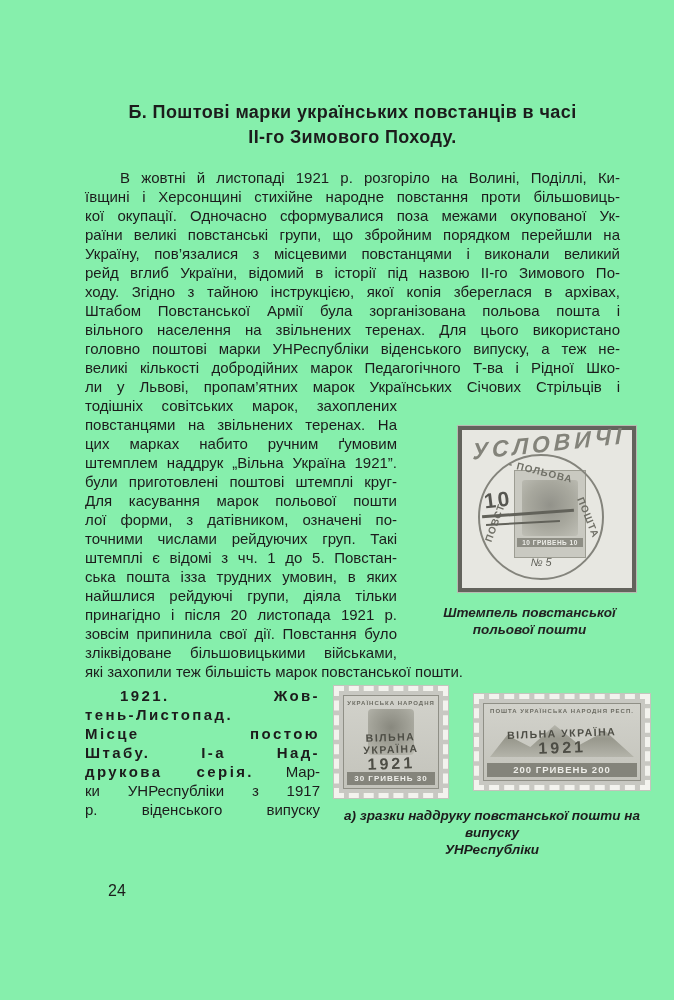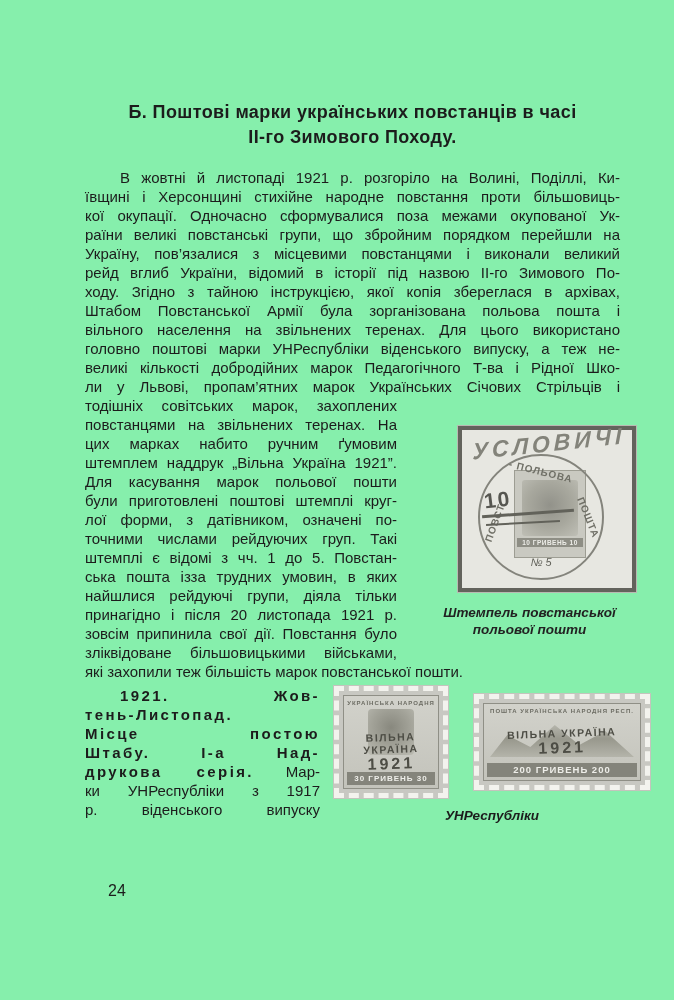--- a/index.html
+++ b/index.html
@@ -154,22 +154,22 @@
       <div class="jl">великі кількості добродійних марок Педагогічного Т-ва і Рідної Шко-</div>
       <div class="jl">ли у Львові, пропам’ятних марок Українських Січових Стрільців і</div>
     </div>
 
     <div class="wrap-row">
       <div class="narrow-col">
         <div class="jl">тодішніх совітських марок, захоплених</div>
         <div class="jl">повстанцями на звільнених теренах. На</div>
         <div class="jl">цих марках набито ручним ґумовим</div>
         <div class="jl">штемплем наддрук „Вільна Україна 1921”.</div>
+        <div class="jl">були приготовлені поштові штемплі круг-</div>
         <div class="jl">Для касування марок польової пошти</div>
-        <div class="jl">були приготовлені поштові штемплі круг-</div>
         <div class="jl">лої форми, з датівником, означені по-</div>
         <div class="jl">точними числами рейдуючих груп. Такі</div>
         <div class="jl">штемплі є відомі з чч. 1 до 5. Повстан-</div>
         <div class="jl">ська пошта ізза трудних умовин, в яких</div>
         <div class="jl">найшлися рейдуючі групи, діяла тільки</div>
         <div class="jl">принагідно і після 20 листопада 1921 р.</div>
         <div class="jl">зовсім припинила свої дії. Повстання було</div>
         <div class="jl">зліквідоване більшовицькими військами,</div>
       </div>
 
@@ -232,20 +232,21 @@
               <div class="stamp-band band-200">200 ГРИВЕНЬ 200</div>
             </div>
             <div class="ovp ovp-200">
               <div class="l1">ВІЛЬНА УКРАЇНА</div>
               <div class="l2">1921</div>
             </div>
           </div>
 
         </div>
         <div class="stamps-caption">
+          <div>а) зразки наддруку повстанської пошти на випуску</div>
           <div>УНРеспубліки</div>
         </div>
       </div>
     </div>
 
   </div>
 
   <div class="page-number">24</div>
 </div>
 

